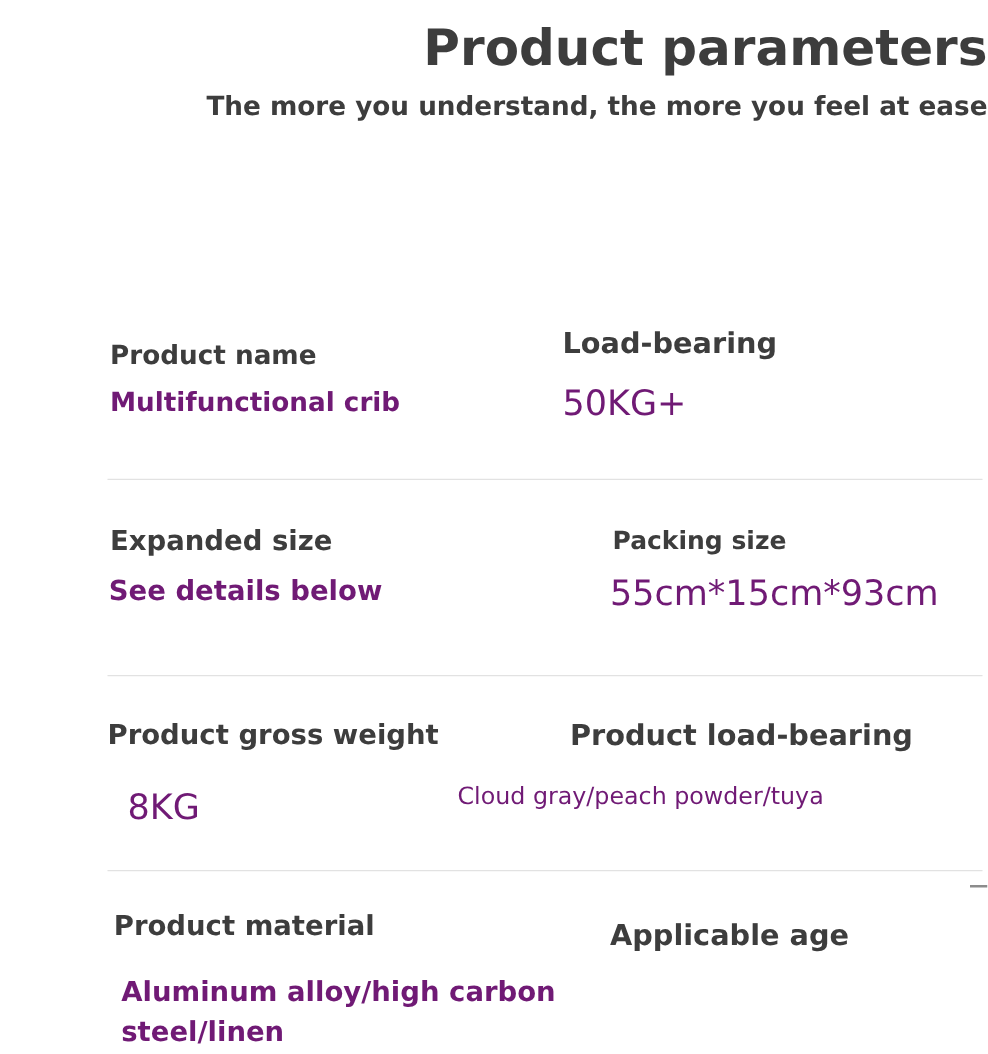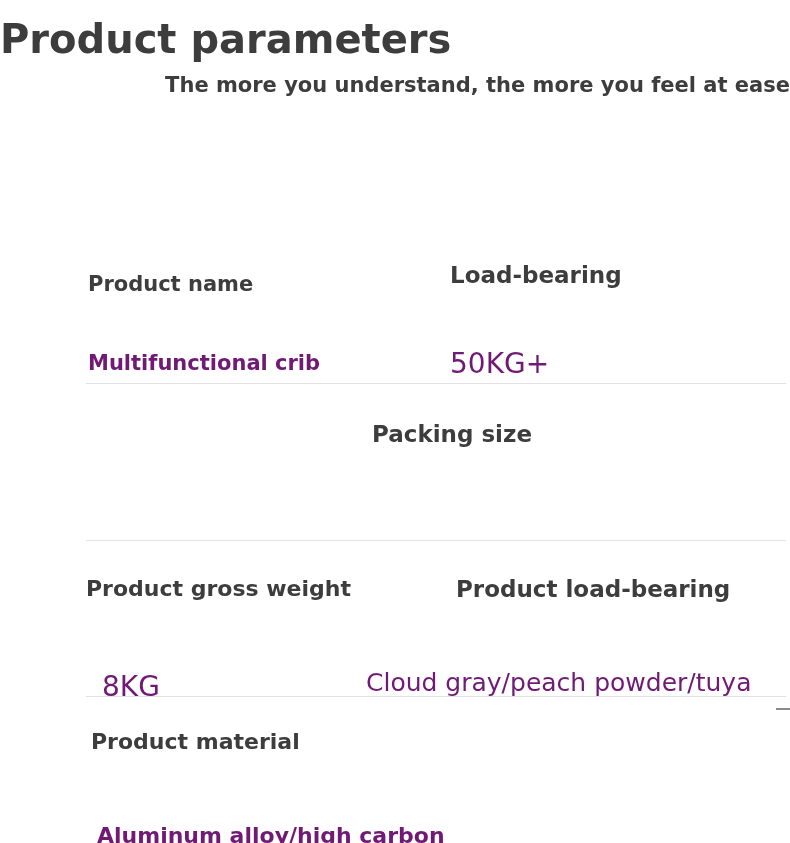--- a/index.html
+++ b/index.html
@@ -14,21 +14,21 @@
     color: #3b3b3b;
     overflow: hidden;
   }
   .page {
     position: relative;
     width: 790px;
     height: 843px;
     background: #ffffff;
   }
   .title {
-    text-align: left;
+    text-align: right;
     font-size: 40px;
     font-weight: bold;
     color: #3d3d3d;
     letter-spacing: 0px;
     margin: 14px 0 0 0;
     line-height: 1.25;
   }
   .subtitle {
     text-align: right;
     font-size: 21px;
@@ -51,21 +51,20 @@
   }
   .row:last-child {
     border-bottom: 1px solid #e2e2e2;
   }
   .cells {
     display: flex;
   }
   .cell {
     display: flex;
     flex-direction: column;
-    gap: 41px;
   }
   .cell.left {
     width: 372px;
     flex: 0 0 372px;
   }
   .cell.right {
     flex: 1 1 auto;
   }
   .label {
     font-size: 21px;
@@ -87,28 +86,28 @@
   
   #row-0 { height: 118px; }
   #row-0 .cell.left .label { margin-top: 13px; margin-left: 2px; }
   #row-0 .cell.left .value.small { margin-top: 10px; margin-left: 2px; }
   #row-0 .cell.right .label { margin-top: 3px; margin-left: -8px; font-size: 23px; }
   #row-0 .cell.right .value { margin-top: 13px; margin-left: -8px; font-size: 28px; }
 
   #row-1 { height: 148px; }
   #row-1 .cell.left .label { margin-top: 35px; margin-left: 2px; font-size: 22px; }
   #row-1 .cell.left .value.small { margin-top: 10px; margin-left: 1px; font-size: 22px; }
-  #row-1 .cell.right .label { margin-top: 35px; margin-left: 32px; font-size: 23px; font-weight: bold; text-align: center; }
+  #row-1 .cell.right .label { margin-top: 35px; margin-left: 32px; font-size: 20px; font-weight: bold; }
   #row-1 .cell.right .value { margin-top: 10px; margin-left: 30px; font-size: 28px; }
 
   #row-2 { height: 147px; }
   #row-2 .cell.left .label { margin-top: 33px; margin-left: 0px; font-size: 22px; }
   #row-2 .cell.left .value { margin-top: 23px; margin-left: 16px; font-size: 28px; }
   #row-2 .cell.right .label { margin-top: 33px; margin-left: -2px; font-size: 23px; font-weight: bold; }
-  #row-2 .cell.right .value { margin-top: 20px; margin-left: -92px; font-size: 25px; white-space: nowrap; }
+  #row-2 .cell.right .value { margin-top: 20px; margin-left: -92px; font-size: 19px; white-space: nowrap; }
 
   #row-3 { height: 155px; }
   #row-3 .cell.left .label { margin-top: 30px; margin-left: 5px; font-size: 22px; }
   #row-3 .cell.left .value.small { margin-top: 22px; margin-left: 11px; font-size: 22px; width: 400px; white-space: normal; line-height: 1.45; }
   #row-3 .cell.right .label { margin-top: 37px; margin-left: 30px; font-size: 23px; font-weight: bold; }
   #row-3 .cell.right .value { margin-top: 23px; margin-left: 30px; font-size: 24px; }
 
   .edge-mark {
     position: absolute;
     right: 0px;
@@ -136,22 +135,27 @@
         </div>
         <div class="cell right">
           <div class="label">Load-bearing</div>
           <div class="value">50KG+</div>
         </div>
       </div>
     </div>
 
     <div class="row" id="row-1">
       <div class="cells">
+        <div class="cell left">
+          <div class="label">Expanded size</div>
+          <div class="value small">See details below</div>
+        </div>
         <div class="cell right">
           <div class="label">Packing size</div>
+          <div class="value">55cm*15cm*93cm</div>
         </div>
       </div>
     </div>
 
     <div class="row" id="row-2">
       <div class="cells">
         <div class="cell left">
           <div class="label">Product gross weight</div>
           <div class="value">8KG</div>
         </div>
@@ -162,20 +166,21 @@
       </div>
     </div>
 
     <div class="row" id="row-3">
       <div class="cells">
         <div class="cell left">
           <div class="label">Product material</div>
           <div class="value small">Aluminum alloy/high carbon steel/linen</div>
         </div>
         <div class="cell right">
+          <div class="label">Applicable age</div>
         </div>
       </div>
     </div>
 
   </div>
 
   <div class="edge-mark"></div>
 
 </div>
 

